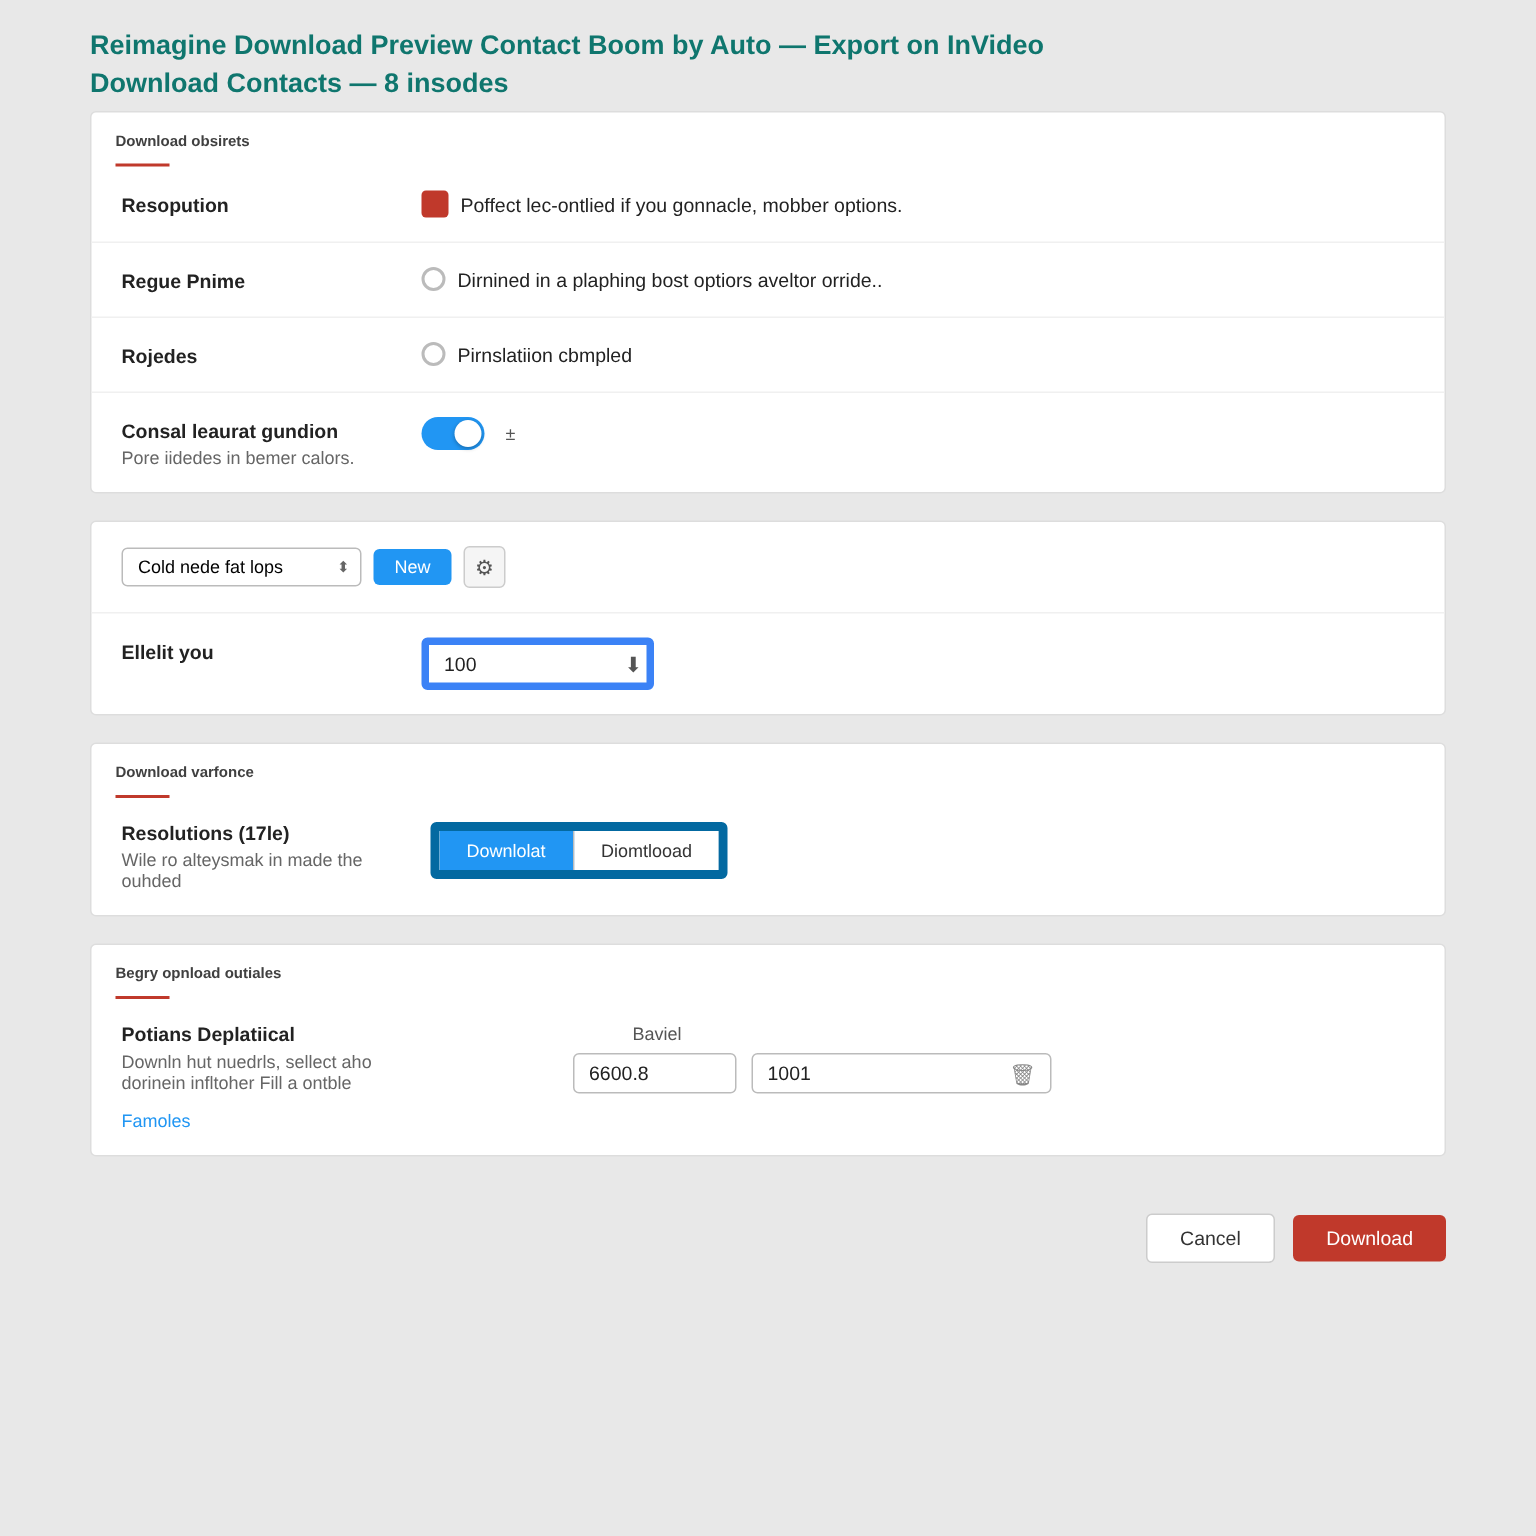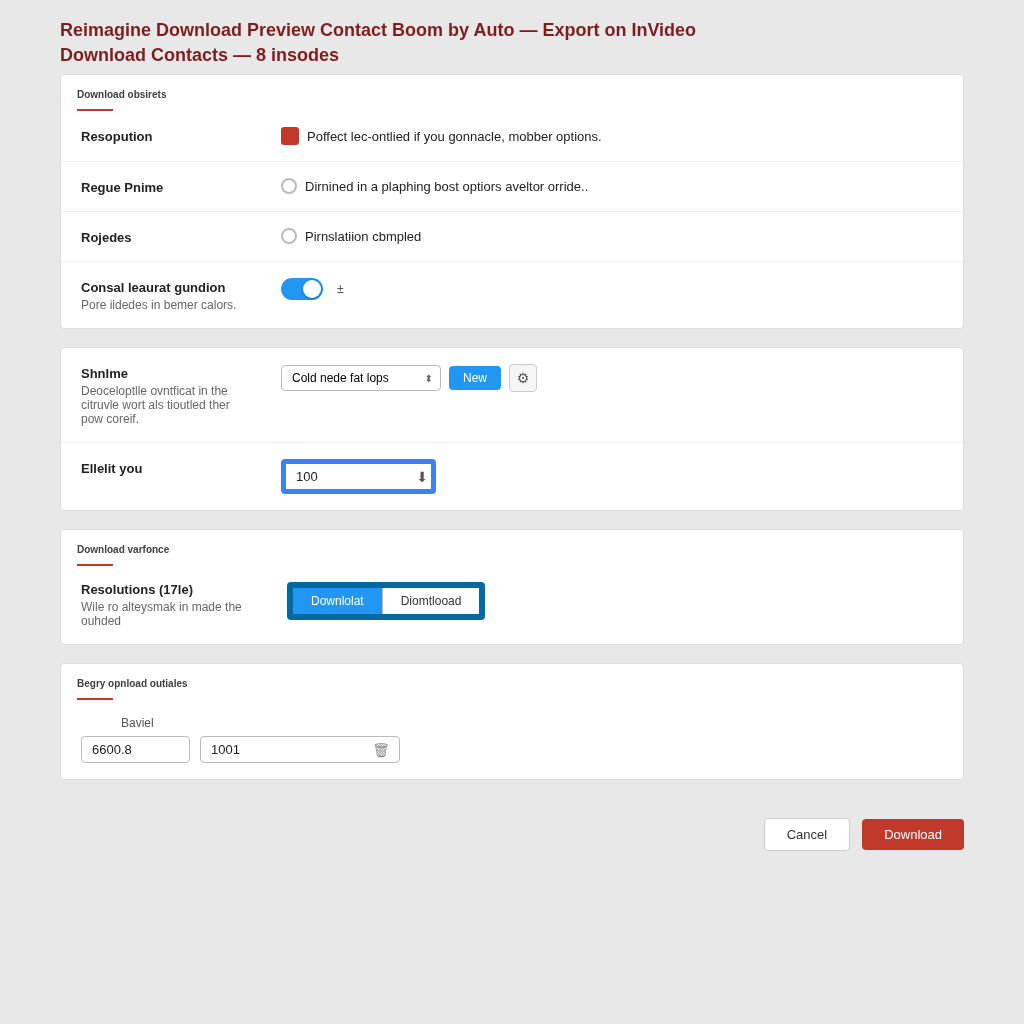--- a/index.html
+++ b/index.html
@@ -12,21 +12,21 @@
       padding: 0;
     }
     .page-wrapper {
       background: #e8e8e8;
       padding: 0 60px 80px 60px;
       min-height: 1024px;
     }
     .page-title {
       font-size: 18px;
       font-weight: 600;
-      color: #7f1d1d;
+      color: #0f766e;
       padding: 18px 0 6px 0;
       line-height: 1.4;
     }
     .section {
       background: #fff;
       border: 1px solid #ddd;
       border-radius: 4px;
       margin-bottom: 18px;
     }
     .section-header {
@@ -363,28 +363,20 @@
         </div>
       </div>
 
     </div>
   </div>
 
   <div class="section">
     <div class="section-content">
 
       <div class="setting-row">
-        <div class="setting-label">
-          <div>Shnlme</div>
-          <div class="setting-label-sub">
-            <div>Deoceloptlle ovntficat in the</div>
-            <div>citruvle wort als tioutled ther</div>
-            <div>pow coreif.</div>
-          </div>
-        </div>
         <div class="setting-control">
           <div class="select-wrapper">
             <select class="select-dropdown">
               <option value="Cold nede fat lops">Cold nede fat lops</option>
             </select>
           </div>
           <button class="btn-new">New</button>
           <div class="btn-icon">⚙</div>
         </div>
       </div>
@@ -423,20 +415,28 @@
       </div>
     </div>
   </div>
 
   <div class="section">
     <div class="section-header">Begry opnload outiales</div>
     <div class="section-header-underline"></div>
     <div class="section-content">
       <div class="options-table">
         <div style="display:flex;align-items:flex-start;gap:20px;">
+          <div style="flex:1;">
+            <div class="options-table-header">Potians Deplatiical</div>
+            <div class="options-table-sub">
+              <div>Downln hut nuedrls, sellect aho</div>
+              <div>dorinein infltoher Fill a ontble</div>
+            </div>
+            <a class="options-table-link" href="#">Famoles</a>
+          </div>
           <div style="flex:2;">
             <div class="options-label">Baviel</div>
             <div class="options-inputs">
               <input class="options-input" type="text" value="6600.8" style="">
               <div class="input-with-icon">
                 <input class="options-input-wide" type="text" value="1001" style="">
                 <span class="input-icon">🗑</span>
               </div>
             </div>
           </div>

